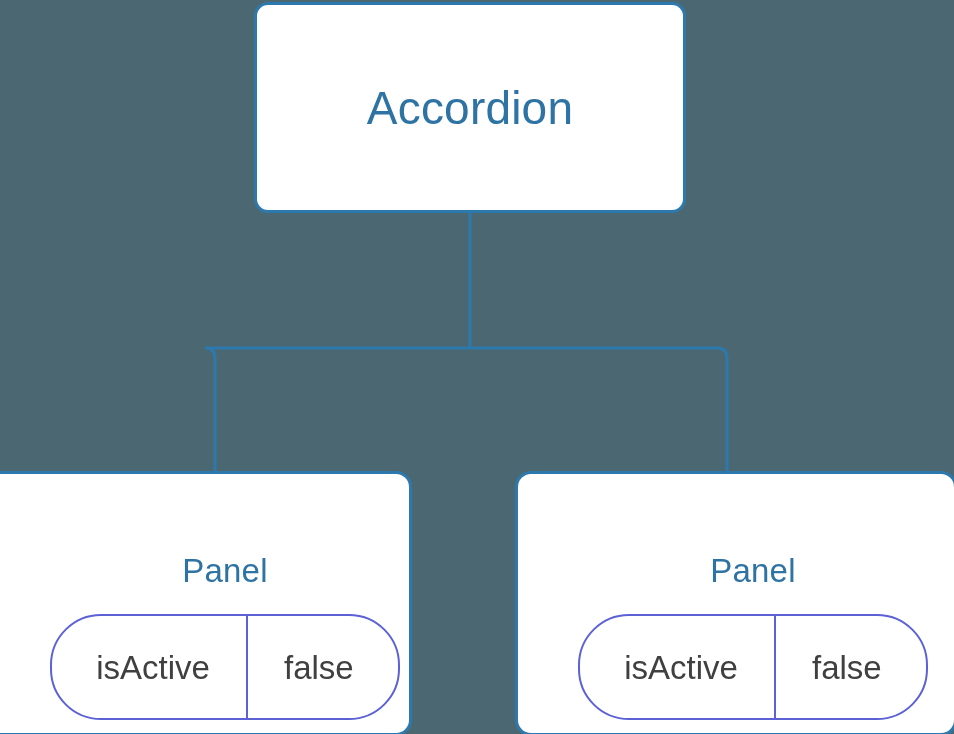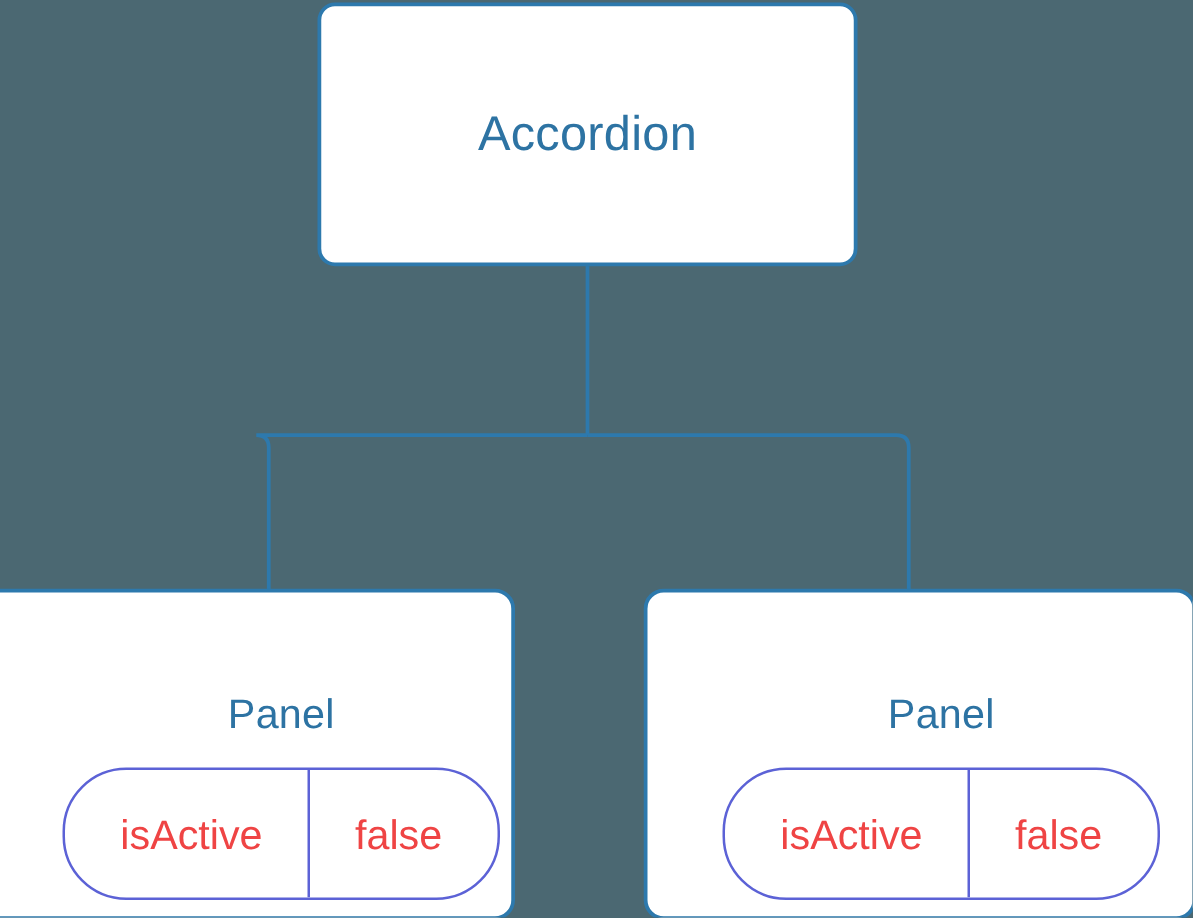--- a/index.html
+++ b/index.html
@@ -56,21 +56,21 @@
     height: 265px;
     top: 471px;
     border-radius: 16px;
     padding-top: 44px;
   }
   .node-leaf.left  { left: -30px; }
   .node-leaf.right { left: 515px; }
 
   .node-title {
     color: #2d73a3;
-    font-size: 39px;
+    font-size: 46px;
     font-weight: 400;
     letter-spacing: 0.2px;
     line-height: 1;
     white-space: nowrap;
   }
   .node-leaf .node-title {
     font-size: 33px;
     margin-top: 36px;
   }
 
@@ -83,21 +83,21 @@
     border: 2px solid #5c62d6;
     border-radius: 51px;
     background: transparent;
     overflow: hidden;
   }
   .prop-key,
   .prop-val {
     display: flex;
     align-items: center;
     justify-content: center;
-    color: #ef4444;
+    color: #404040;
     font-size: 33px;
     line-height: 1;
     white-space: nowrap;
   }
   .prop-key {
     padding: 0 36px 0 44px;
     border-right: 2px solid #5c62d6;
   }
   .prop-val {
     padding: 0 44px 0 36px;

